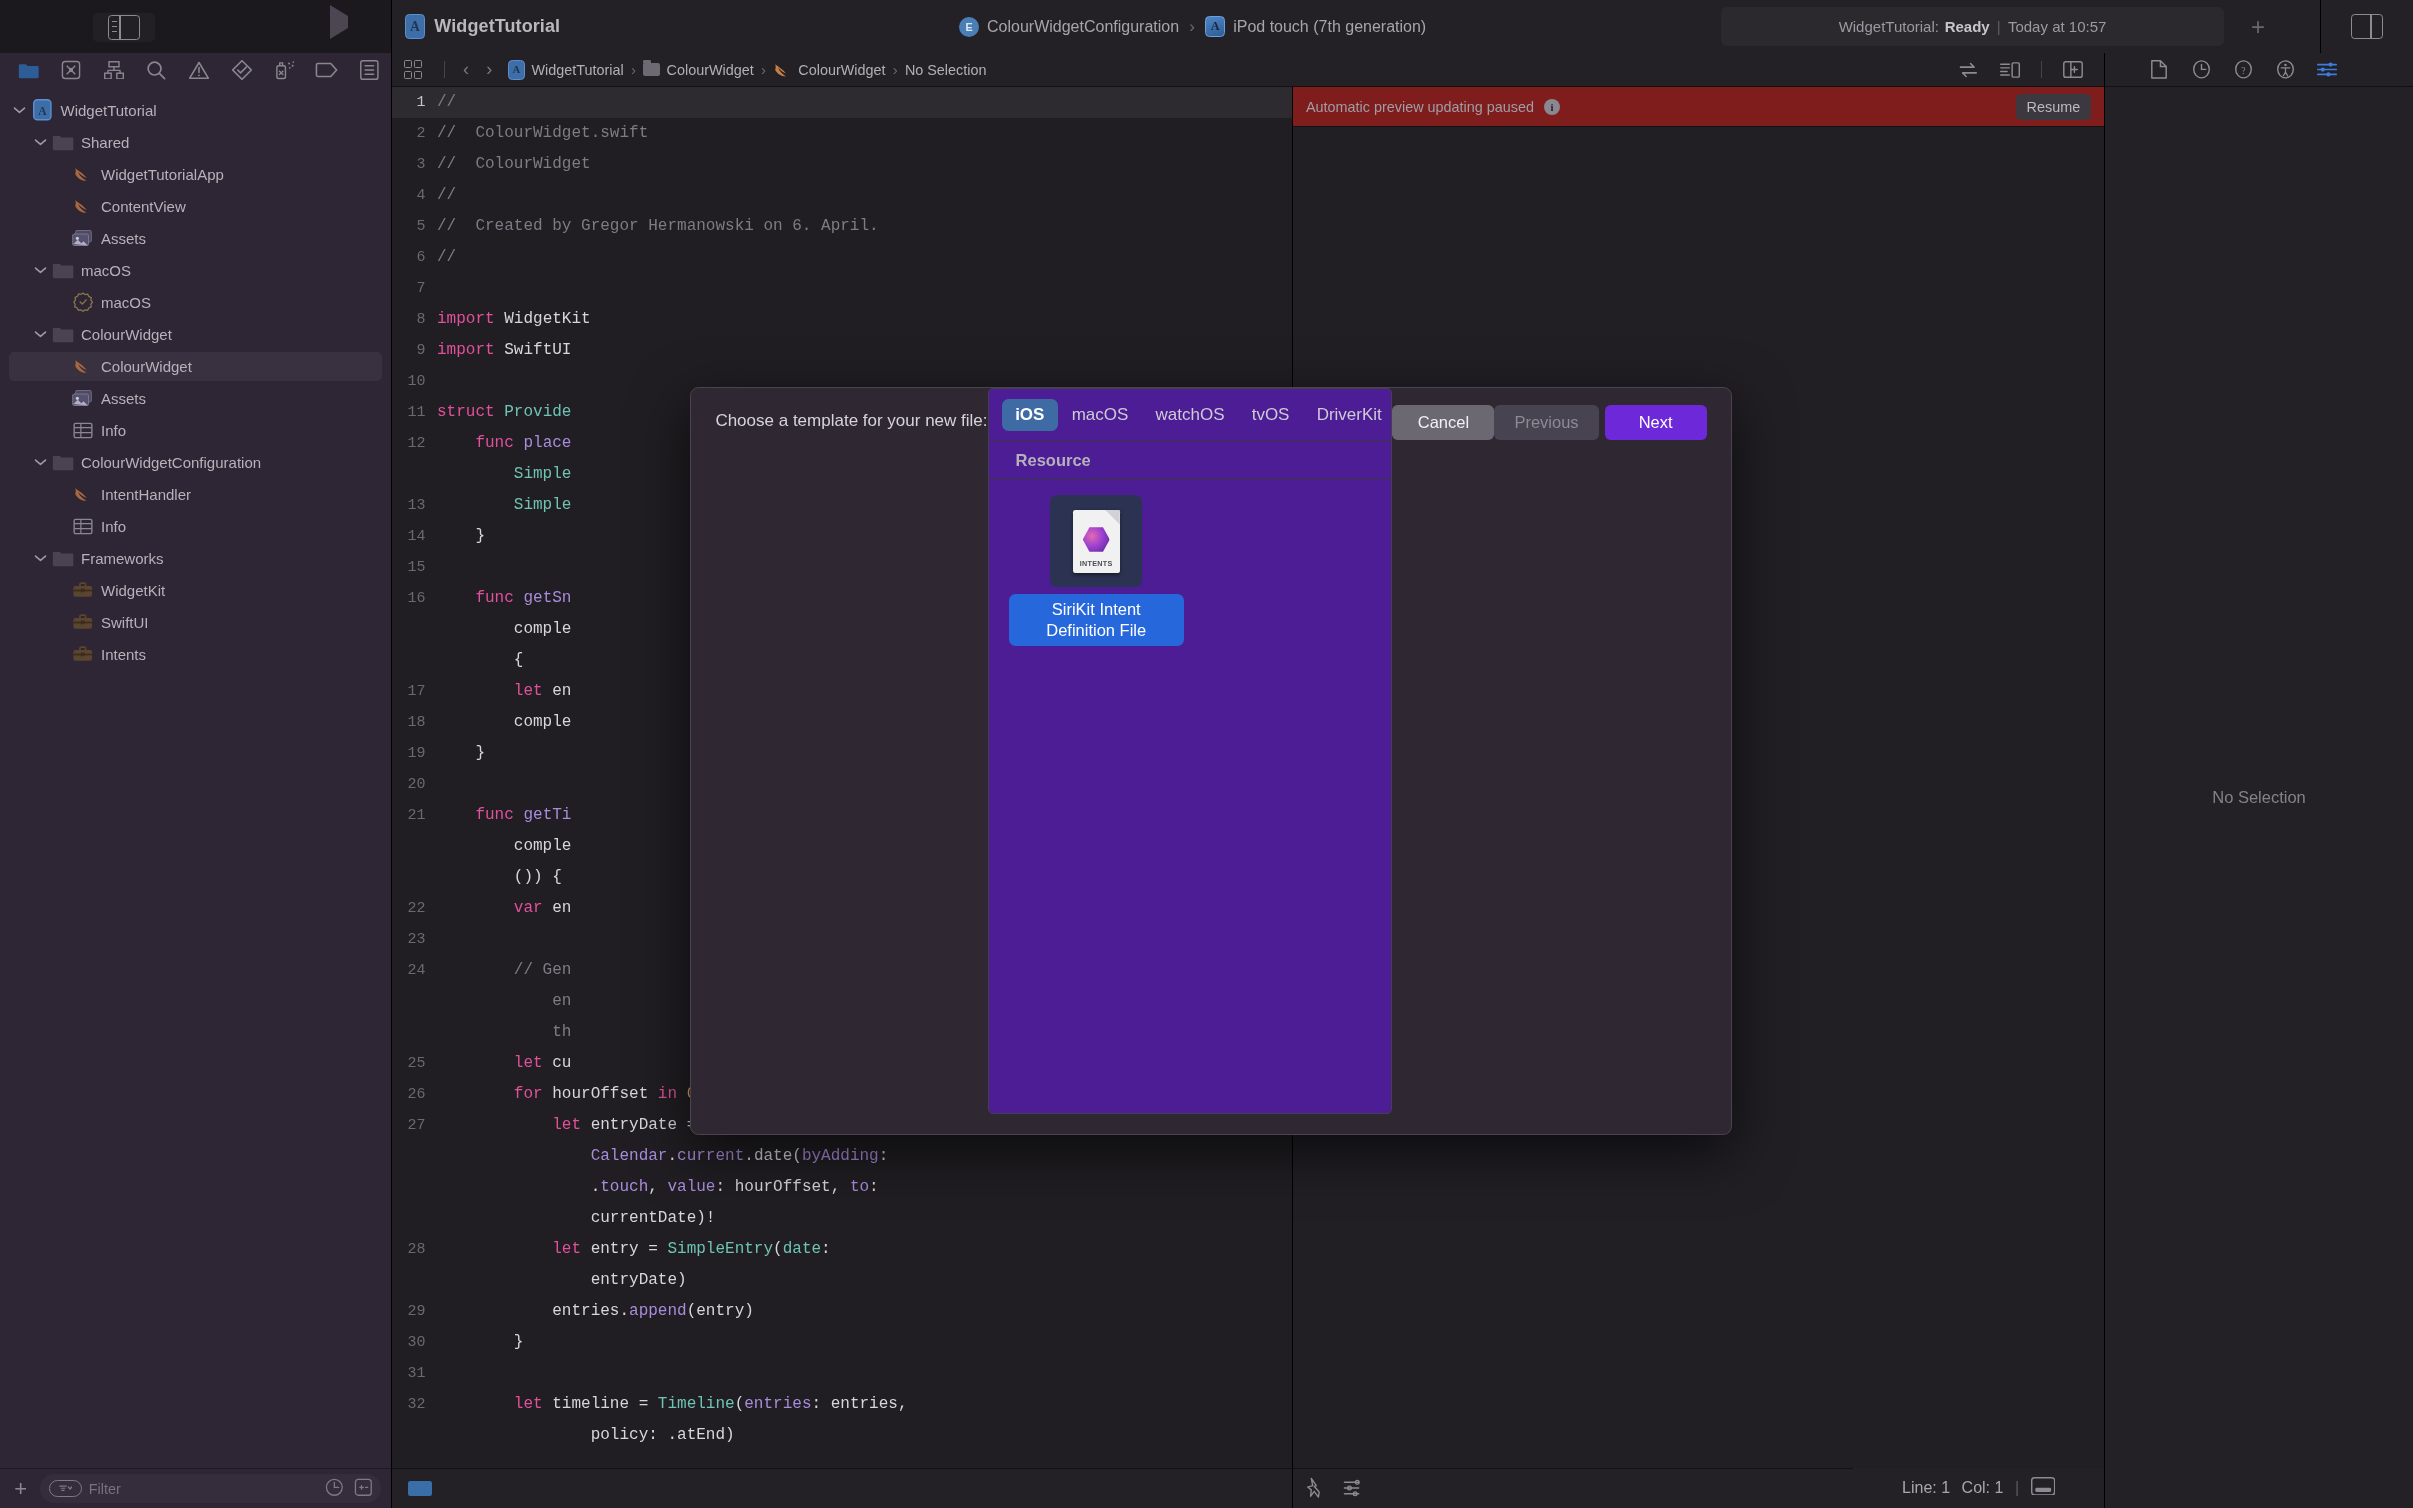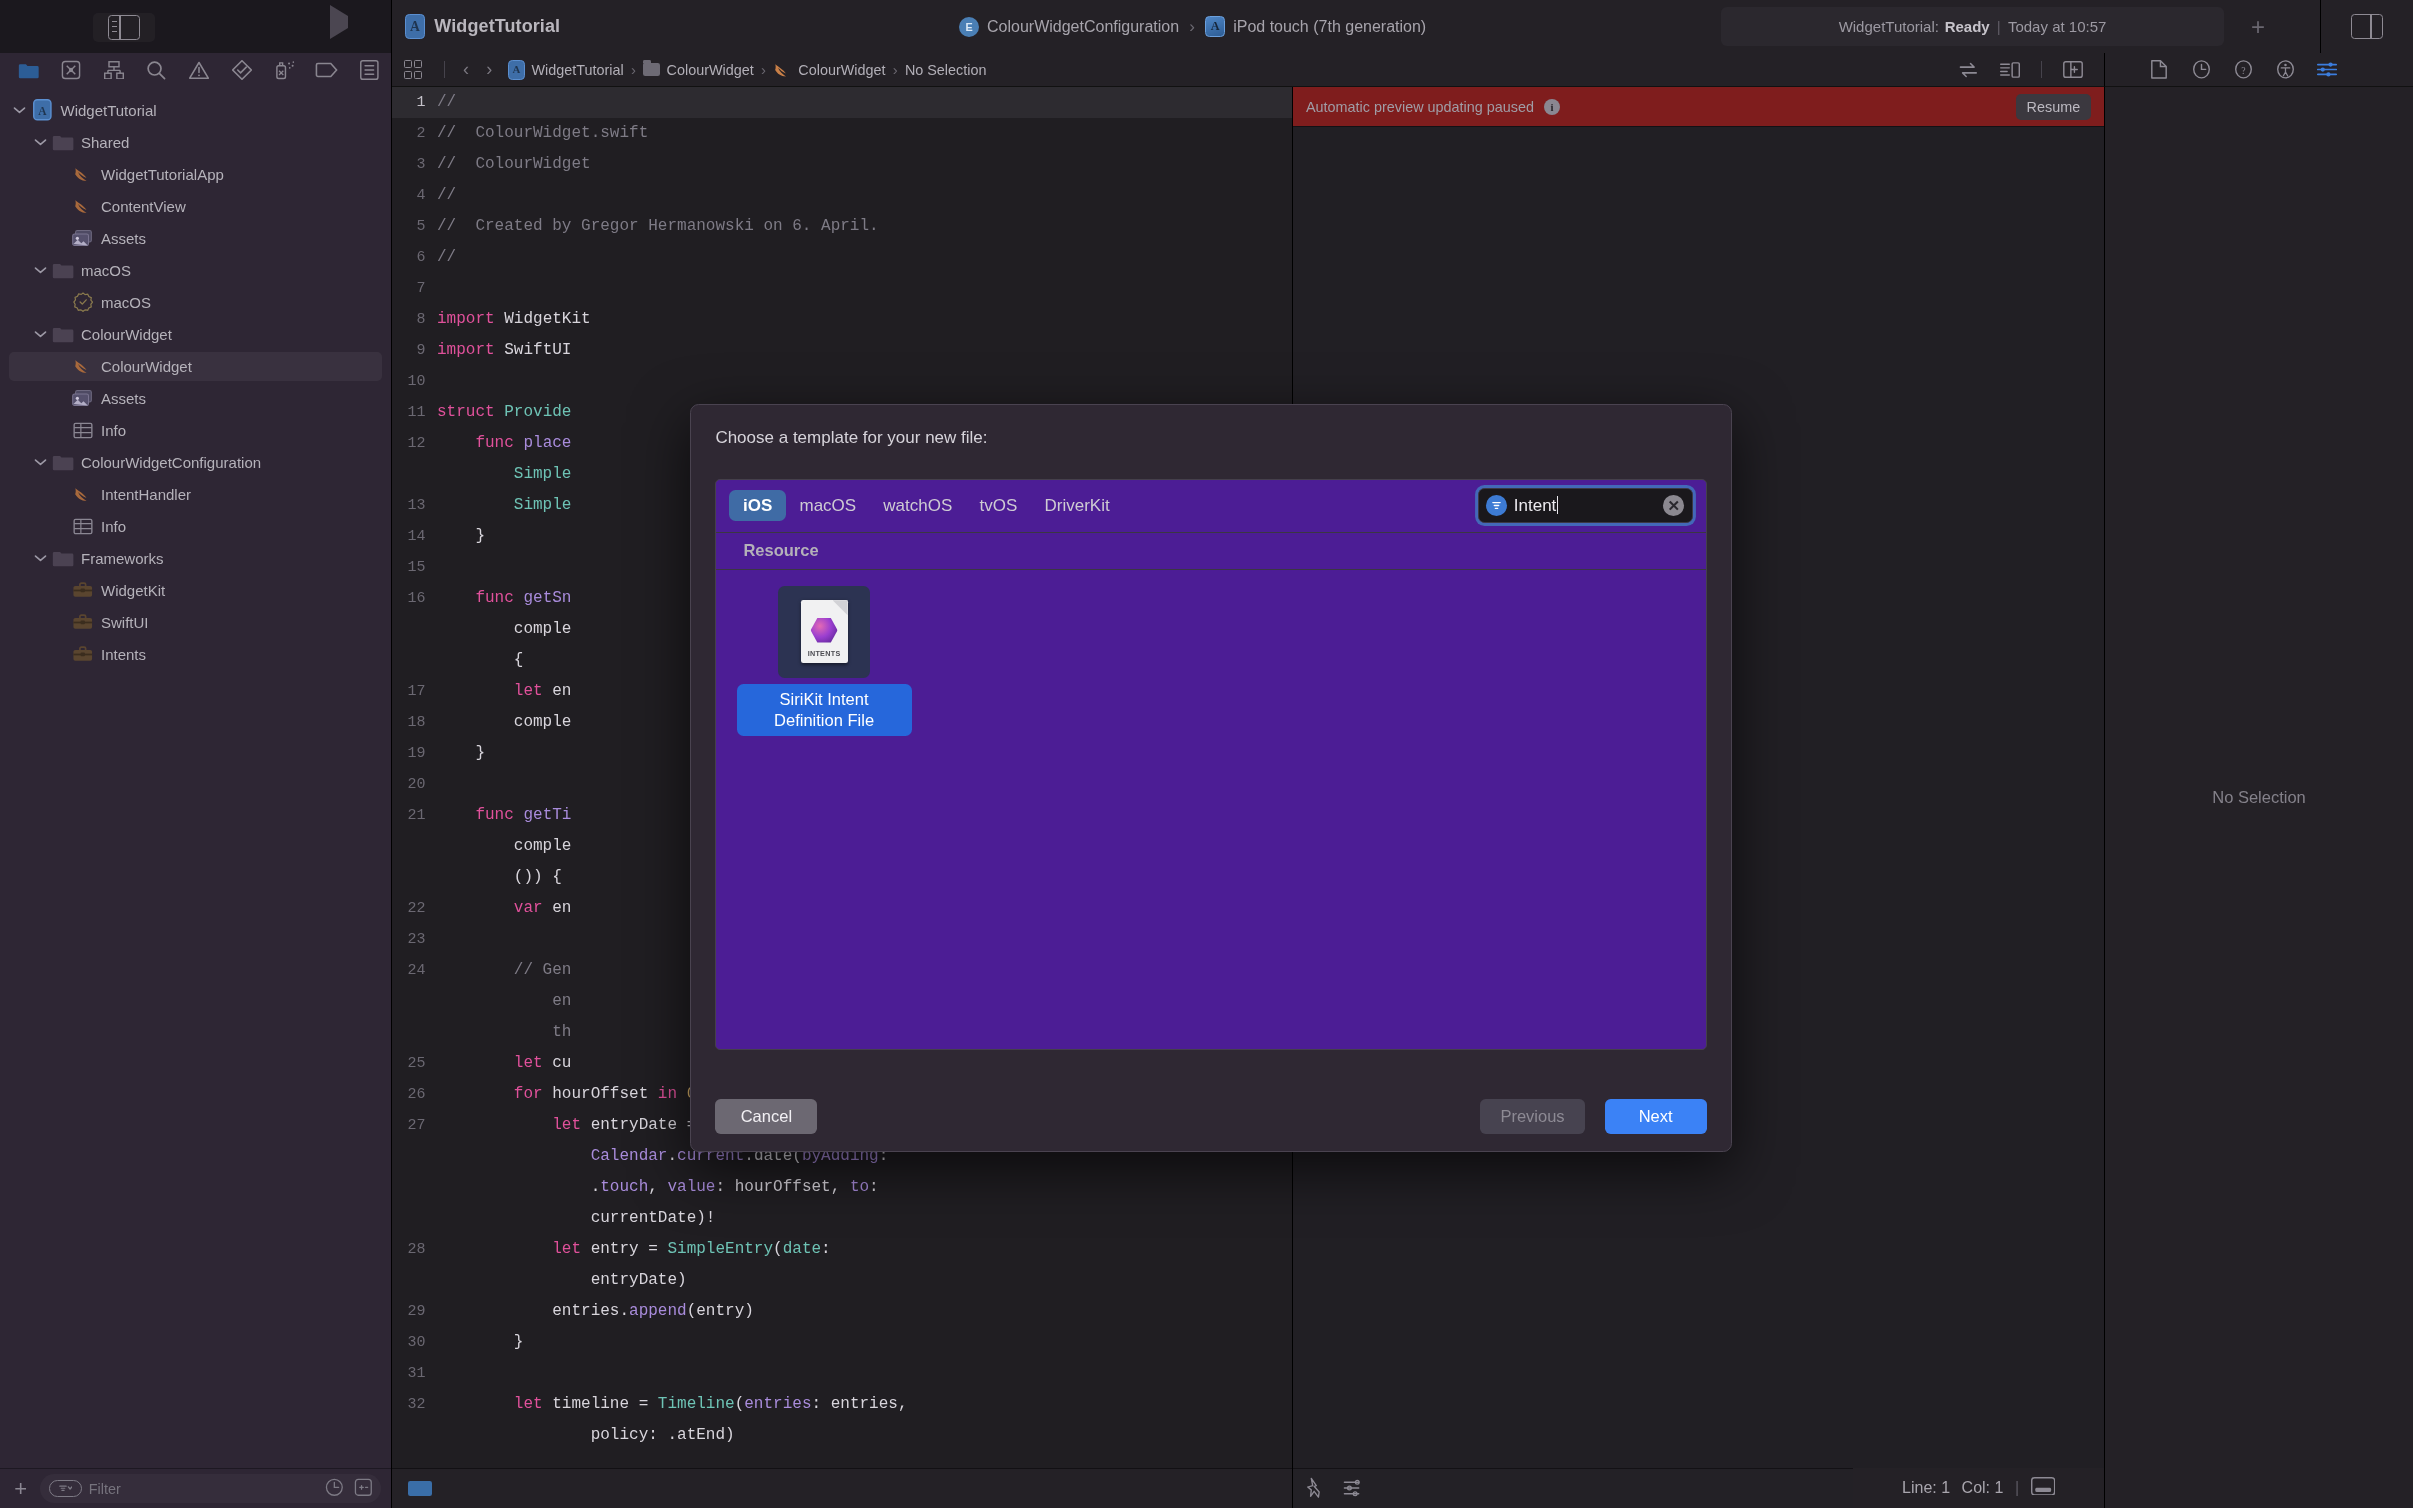--- a/index.html
+++ b/index.html
@@ -184,24 +184,24 @@
   .inspector { width:309px; flex:none; background:#242126; border-left:0.7px solid #000; position:relative; }
   .insp-empty {
     position:absolute; top:0; left:0; right:0; bottom:0;
     display:flex; align-items:center; justify-content:center;
     font-size:16.5px; color:#84818a;
   }
 
   
   .modal-scrim { position:absolute; inset:0; }
   .modal {
-    position:absolute; left:690px; top:404px; width:1042px; height:748px;
+    position:absolute; left:690px; top:387px; width:1042px; height:748px;
     background:#2f2833; border:0.7px solid #4a4350; border-radius:8.6px;
     box-shadow:0 17px 57px rgba(0,0,0,.66);
-    display:flex; flex-direction:column; padding:0 24.4px 0 24.4px;gap:12px;
+    display:flex; flex-direction:row; padding:0 24.4px 0 24.4px;
   }
   .modal-title { font-size:17px; color:#d6d3da; margin-top:23px; margin-bottom:18.7px; }
   .tmpl-panel {
     flex:1; background:#4c1d95; border:0.7px solid #45404b; border-radius:5px;
     display:flex; flex-direction:column; overflow:hidden; margin-bottom:20px;
   }
   .tmpl-toolbar {
     height:53px; flex:none; display:flex; align-items:center; padding:0 13px;
     border-bottom:0.7px solid #3b3742; position:relative;
   }
@@ -251,21 +251,21 @@
   }
   .doc-label { font-size:7.2px; color:#4c4c52; letter-spacing:0.3px; font-weight:bold; font-family:"Liberation Sans", sans-serif; }
   .tmpl-name {
     margin-top:6.5px; background:#2667db; color:#fff; border-radius:6.5px;
     padding:5px 11.5px; font-size:16.5px; text-align:center; line-height:1.28; max-width:175px;
   }
   .modal-footer { height:69px; flex:none; display:flex; align-items:center; }
   .btn { border-radius:5.7px; font-size:16.5px; padding:8px 20px; min-width:102px; text-align:center; }
   .btn-cancel { background:#6c6872; color:#f2f0f4; }
   .btn-prev { background:#474350; color:#8d8a94; margin-left:auto; }
-  .btn-next { background:#3b82f6; color:#fff; margin-left:20px; }
+  .btn-next { background:#6d28d9; color:#fff; margin-left:6px; }
 </style>
 </head>
 <body>
 
 <div id="app">
 
   <div class="titlebar">
     <div class="tb-left">
       <div class="tb-sidebar-toggle">
         <span class="icon-sidebar-glyph"></span>

